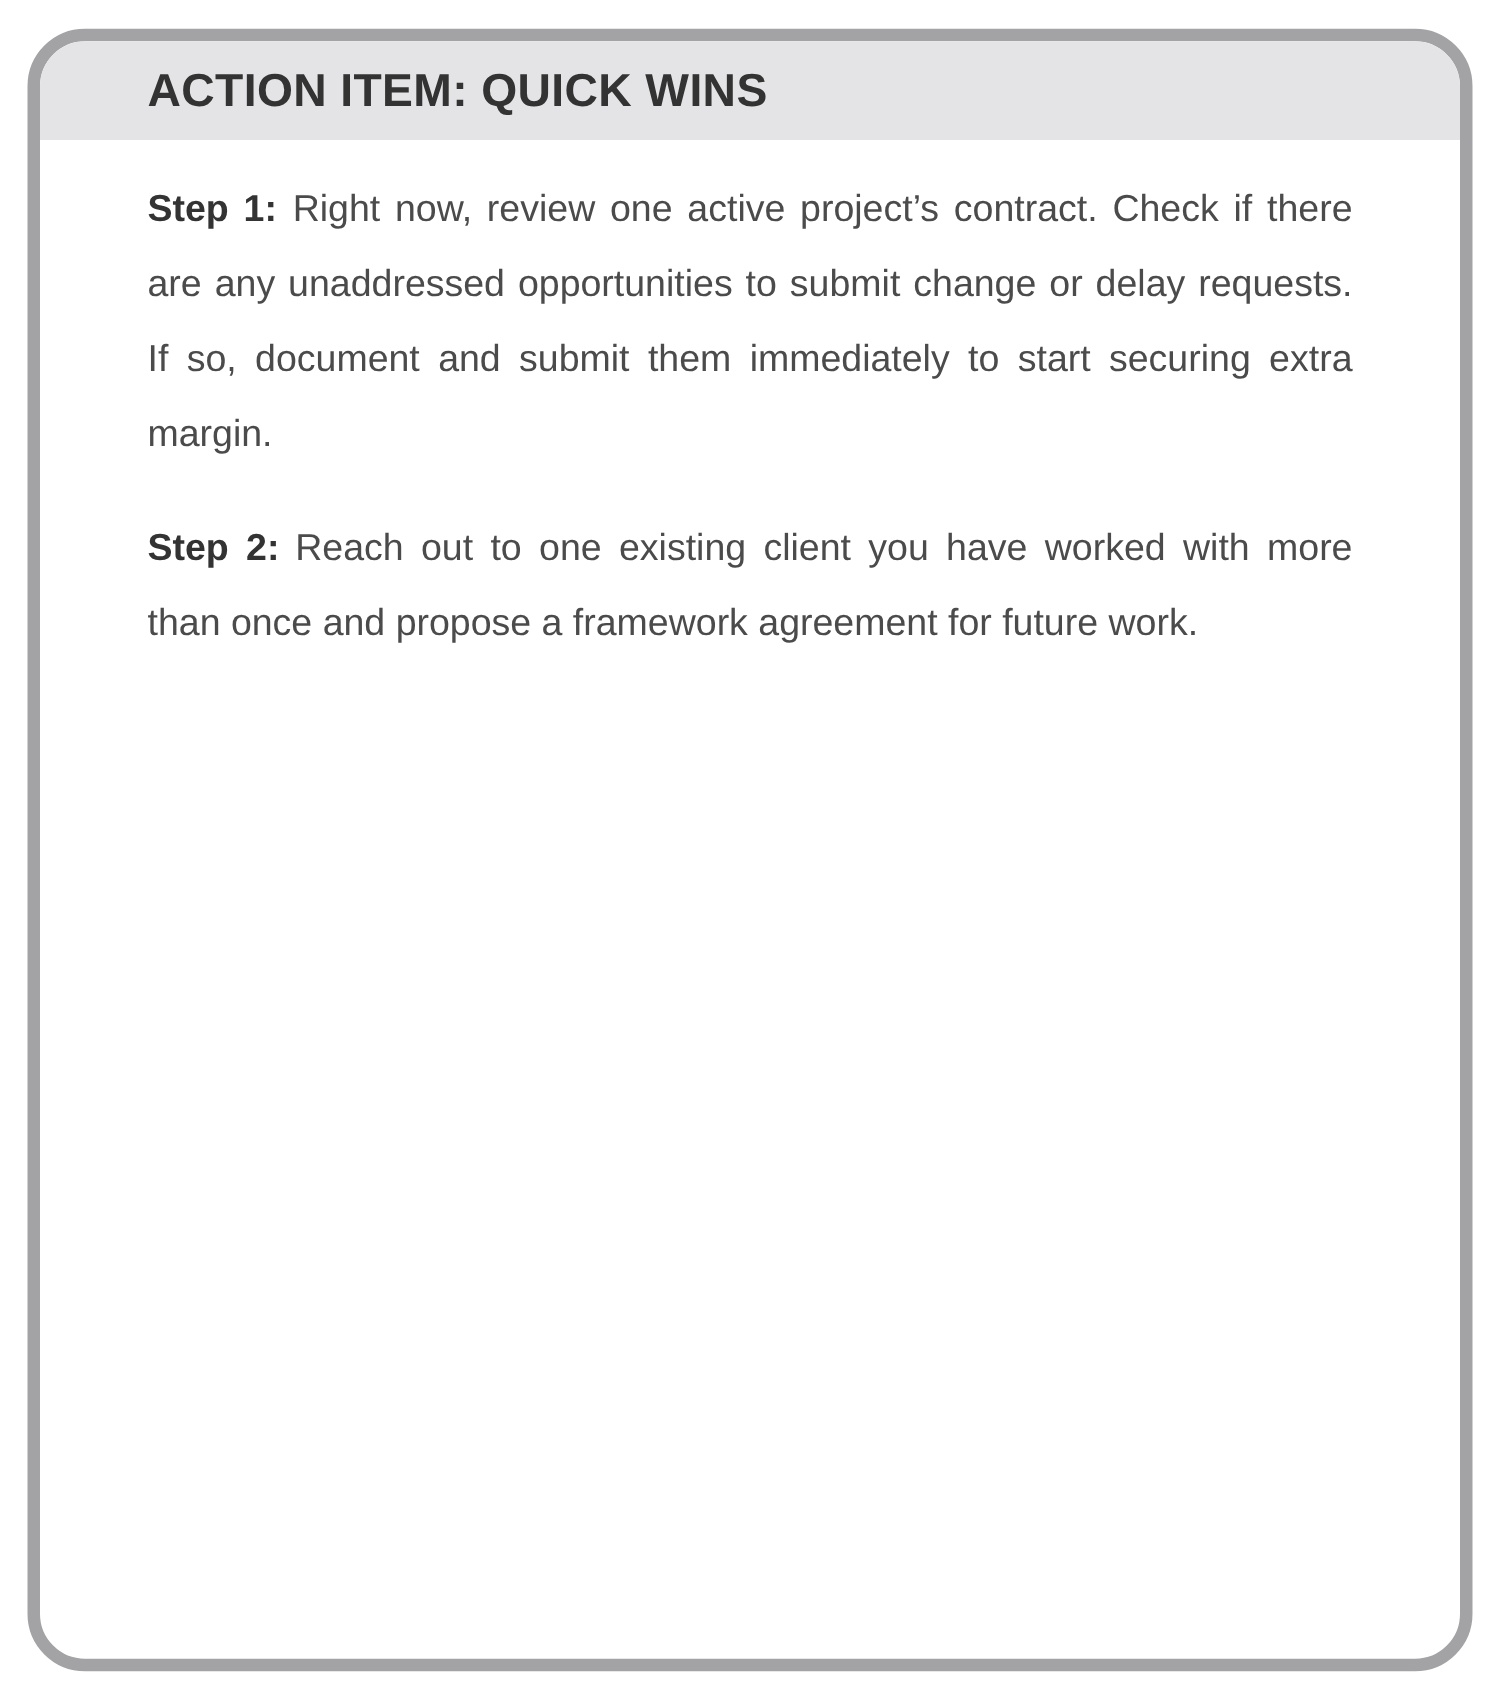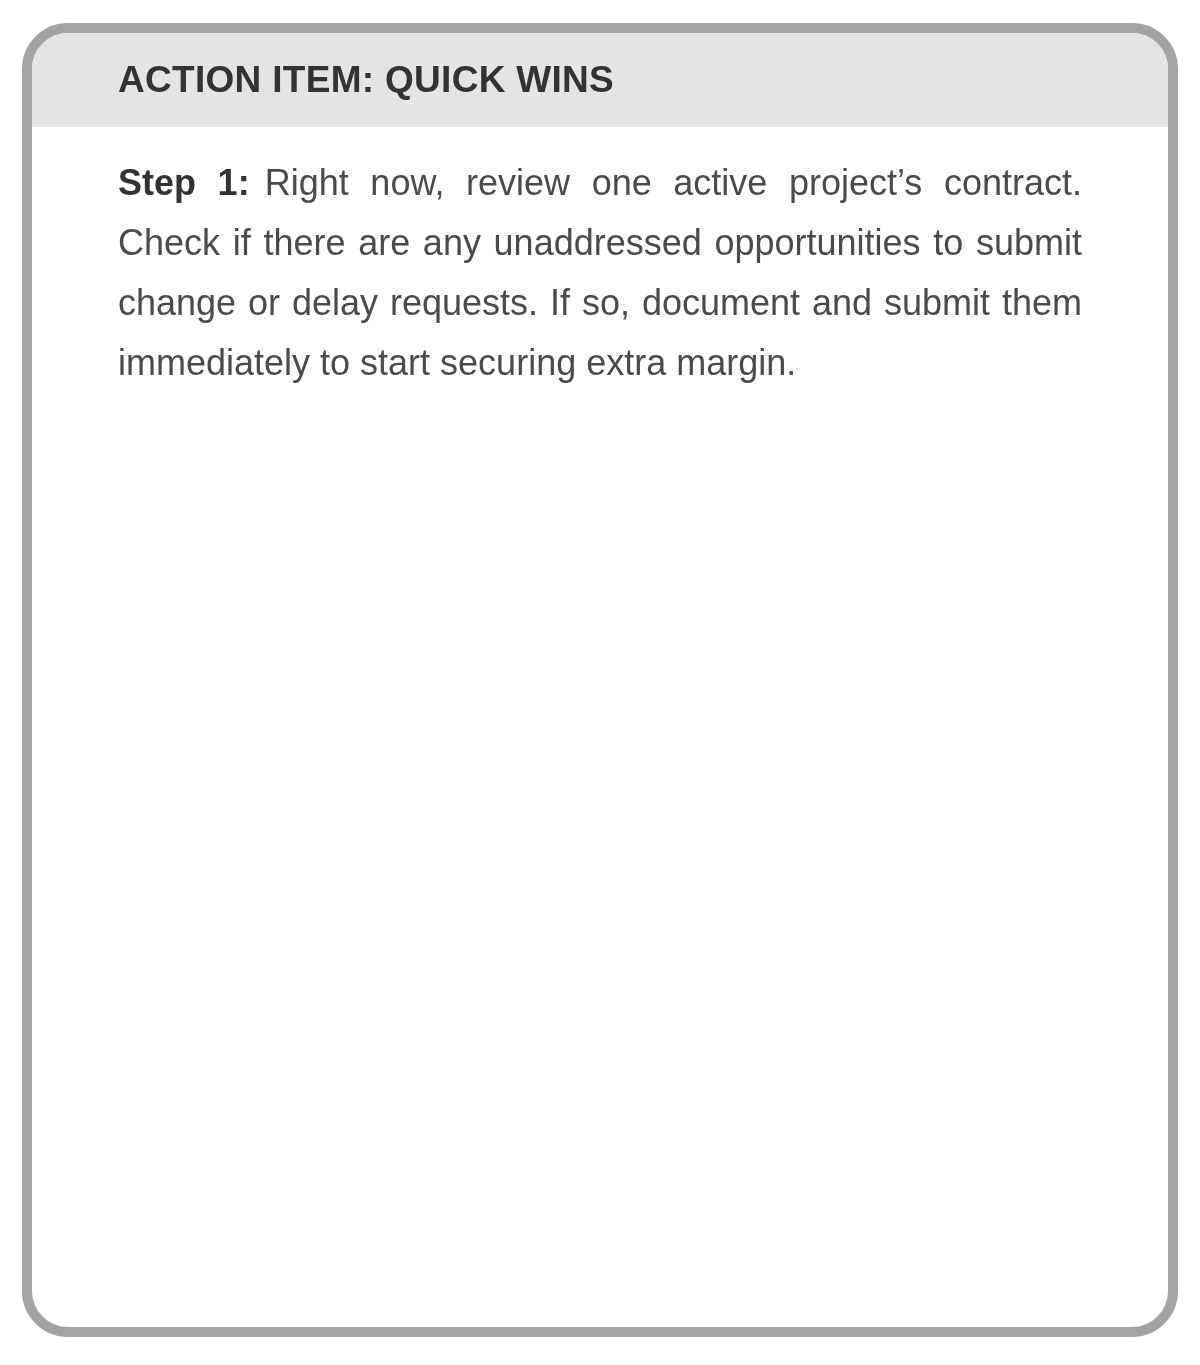--- a/index.html
+++ b/index.html
@@ -21,38 +21,38 @@
     width: 1156px;
     height: 1314px;
     box-sizing: border-box;
     background: #ffffff;
     border: 10px solid #a3a3a5;
     border-radius: 46px;
     overflow: hidden;
   }
   .card-header {
     background: #e4e4e6;
-    height: 94px;
+    height: 79px;
     display: flex;
     align-items: center;
     padding: 0 86px;
   }
   .card-title {
     font-size: 37px;
     font-weight: 700;
     color: #333333;
     letter-spacing: 0.3px;
     white-space: nowrap;
   }
   .card-body {
     padding: 26px 86px 0 86px;
   }
   .para {
     margin: 0 0 31px 0;
-    font-size: 36px;
+    font-size: 30px;
     line-height: 60px;
     color: #4b4b4b;
     text-align: justify;
     hyphens: none;
   }
   .lead {
     font-weight: 700;
     color: #333333;
   }
   .lead:not(:empty) {
@@ -61,14 +61,15 @@
 </style>
 </head>
 <body>
 
 <div class="card">
   <div class="card-header">
     <span class="card-title">ACTION ITEM: QUICK WINS</span>
   </div>
   <div class="card-body">
     <p class="para"><span class="lead">Step 1:</span><span>Right now, review one active project’s contract. Check if there are any unaddressed opportunities to submit change or delay requests. If so, document and submit them immediately to start securing extra margin.</span></p>
+    <p class="para"><span class="lead">Step 2:</span><span>Reach out to one existing client you have worked with more than once and propose a framework agreement for future work.</span></p>
   </div>
 </div>
 
 </body></html>

